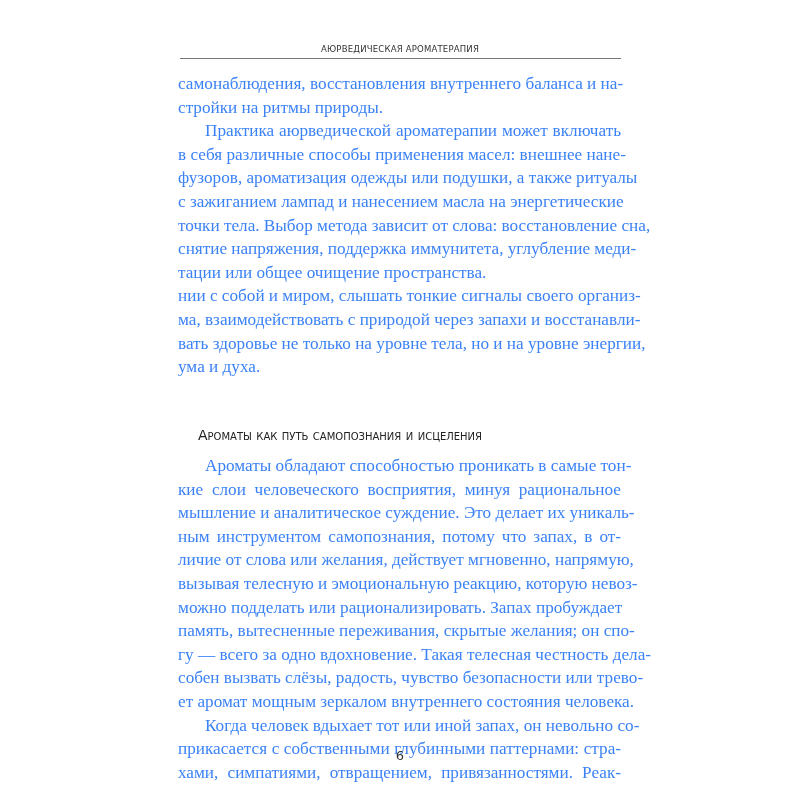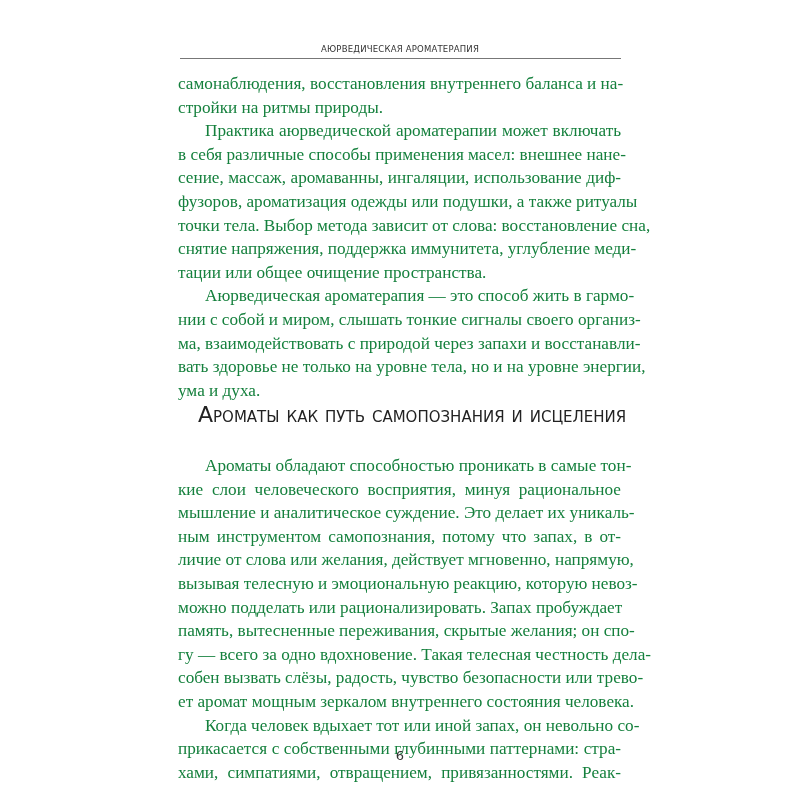--- a/index.html
+++ b/index.html
@@ -11,56 +11,55 @@
       font-family: "DejaVu Sans", sans-serif; font-size: 8.5px; letter-spacing: 0.2px;
       color: #333;
     }
     .head-rule {
       position: absolute; left: 180px; width: 441px; top: 58px; height: 0;
       border-top: 1.6px solid #777;
     }
     .body-text {
       position: absolute; left: 178px; width: 443px;
       font-family: "Liberation Serif", serif; font-size: 17.2px; line-height: 23.6px;
-      color: #15803d;
+      color: #3b82f6;
       text-align: justify;
     }
     .line { display: block; height: 23.6px; white-space: nowrap; text-align-last: justify; text-align: justify; }
     .line.last { text-align-last: left; font-family: Liberation Serif, serif; }
     .line.indent { padding-left: 27px; }
     .block1 { top: 72px; }
     .heading {
-      position: absolute; left: 198px; top: 402px;
-      font-family: "DejaVu Sans", sans-serif; font-size: 22px; font-weight: normal;
+      position: absolute; left: 198px; top: 427px;
+      font-family: "DejaVu Sans", sans-serif; font-size: 14px; font-weight: normal;
       color: #222; letter-spacing: 0px; font-variant: small-caps;
     }
     .block2 { top: 454px; }
     .page-num {
       position: absolute; left: 380px; width: 40px; top: 748px; text-align: center;
       font-family: "DejaVu Sans", sans-serif; font-size: 13px; color: #333;
     }
   </style>
 </head>
 <body>
 
 <div class="page">
   <div class="running-head">АЮРВЕДИЧЕСКАЯ АРОМАТЕРАПИЯ</div>
   <div class="head-rule"></div>
 
   <div class="body-text block1" id="block1">
       <span class="line">самонаблюдения, восстановления внутреннего баланса и на-</span>
       <span class="line last">стройки на ритмы природы.</span>
       <span class="line indent">Практика аюрведической ароматерапии может включать</span>
       <span class="line">в себя различные способы применения масел: внешнее нане-</span>
-      <span class="line">сение, массаж, аромаванны, ингаляции, использование диф-</span>
       <span class="line">фузоров, ароматизация одежды или подушки, а также ритуалы</span>
+      <span class="line">с зажиганием лампад и нанесением масла на энергетические</span>
       <span class="line">точки тела. Выбор метода зависит от слова: восстановление сна,</span>
       <span class="line">снятие напряжения, поддержка иммунитета, углубление меди-</span>
       <span class="line last">тации или общее очищение пространства.</span>
-      <span class="line indent">Аюрведическая ароматерапия — это способ жить в гармо-</span>
       <span class="line">нии с собой и миром, слышать тонкие сигналы своего организ-</span>
       <span class="line">ма, взаимодействовать с природой через запахи и восстанавли-</span>
       <span class="line">вать здоровье не только на уровне тела, но и на уровне энергии,</span>
       <span class="line last">ума и духа.</span>
     </div>
 
   <div class="heading">Ароматы как путь самопознания и исцеления</div>
 
   <div class="body-text block2" id="block2">
       <span class="line indent">Ароматы обладают способностью проникать в самые тон-</span>

